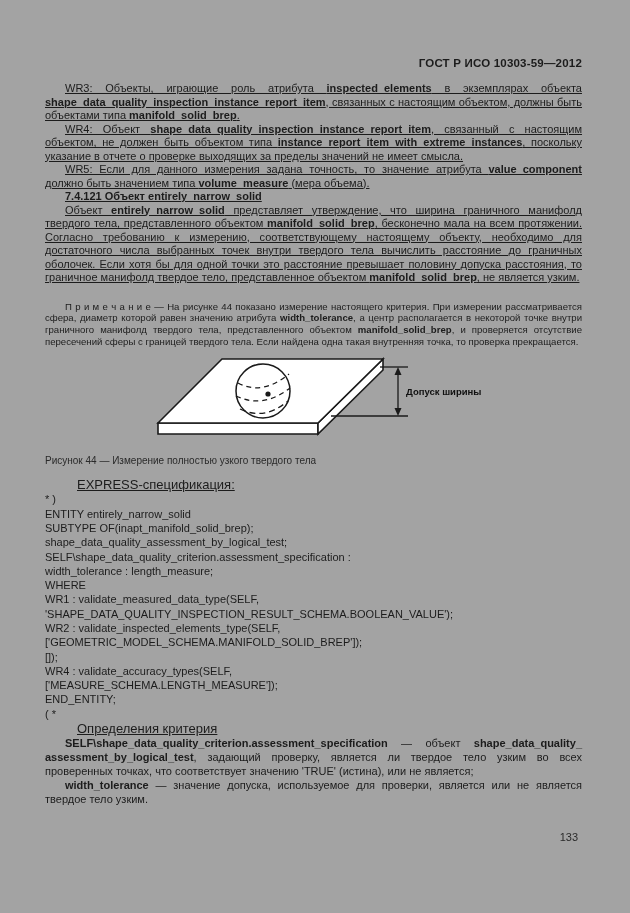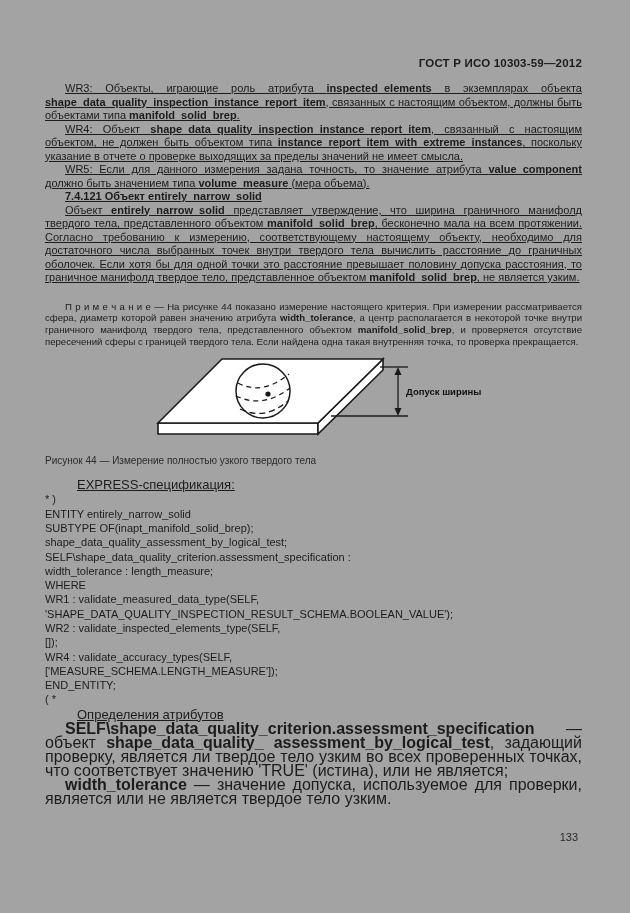--- a/index.html
+++ b/index.html
@@ -64,21 +64,21 @@
   }
   .express-title { margin-top: 12px; }
   .attr-title { margin-top: 1px; }
   .code { font-size: 11px; }
   .code-line {
     line-height: 14.3px;
     white-space: pre-wrap;
     overflow-wrap: break-word;
   }
   .attr-para {
-    font-size: 16px;
+    font-size: 11px;
     line-height: 14px;
     text-align: justify;
     text-indent: 20px;
     overflow-wrap: break-word;
   }
   .page-number {
     position: absolute;
     top: 831px; right: 52px;
     font-size: 11px;
     color: #2a2a2a;
@@ -135,28 +135,29 @@
         <div class="code-line">* )</div>
         <div class="code-line">ENTITY entirely_narrow_solid</div>
         <div class="code-line">SUBTYPE OF(inapt_manifold_solid_brep);</div>
         <div class="code-line">shape_data_quality_assessment_by_logical_test;</div>
         <div class="code-line">SELF\shape_data_quality_criterion.assessment_specification :</div>
         <div class="code-line">width_tolerance : length_measure;</div>
         <div class="code-line">WHERE</div>
         <div class="code-line">WR1 : validate_measured_data_type(SELF,</div>
         <div class="code-line">'SHAPE_DATA_QUALITY_INSPECTION_RESULT_SCHEMA.BOOLEAN_VALUE');</div>
         <div class="code-line">WR2 : validate_inspected_elements_type(SELF,</div>
+        <div class="code-line">['GEOMETRIC_MODEL_SCHEMA.MANIFOLD_SOLID_BREP']);</div>
         <div class="code-line">[]);</div>
         <div class="code-line">WR4 : validate_accuracy_types(SELF,</div>
         <div class="code-line">['MEASURE_SCHEMA.LENGTH_MEASURE']);</div>
         <div class="code-line">END_ENTITY;</div>
         <div class="code-line">( *</div>
       </div>
 
-    <p class="section-title attr-title">Определения атрибутов</p>
+    <p class="section-title attr-title">Определения критерия</p>
 
     <p class="attr-para"><span class="b">SELF\shape_data_quality_criterion.assessment_specification</span><span> — объект </span><span class="b">shape_data_quality_</span><span> </span><span class="b">assessment_by_logical_test</span><span>, задающий проверку, является ли твердое тело узким во всех проверенных точках, что соответствует значению 'TRUE' (истина), или не является;</span></p>
     <p class="attr-para"><span class="b">width_tolerance</span><span> — значение допуска, используемое для проверки, является или не является твердое тело узким.</span></p>
 
   </div>
 
   <div class="page-number">133</div>
 
 </div>
 

